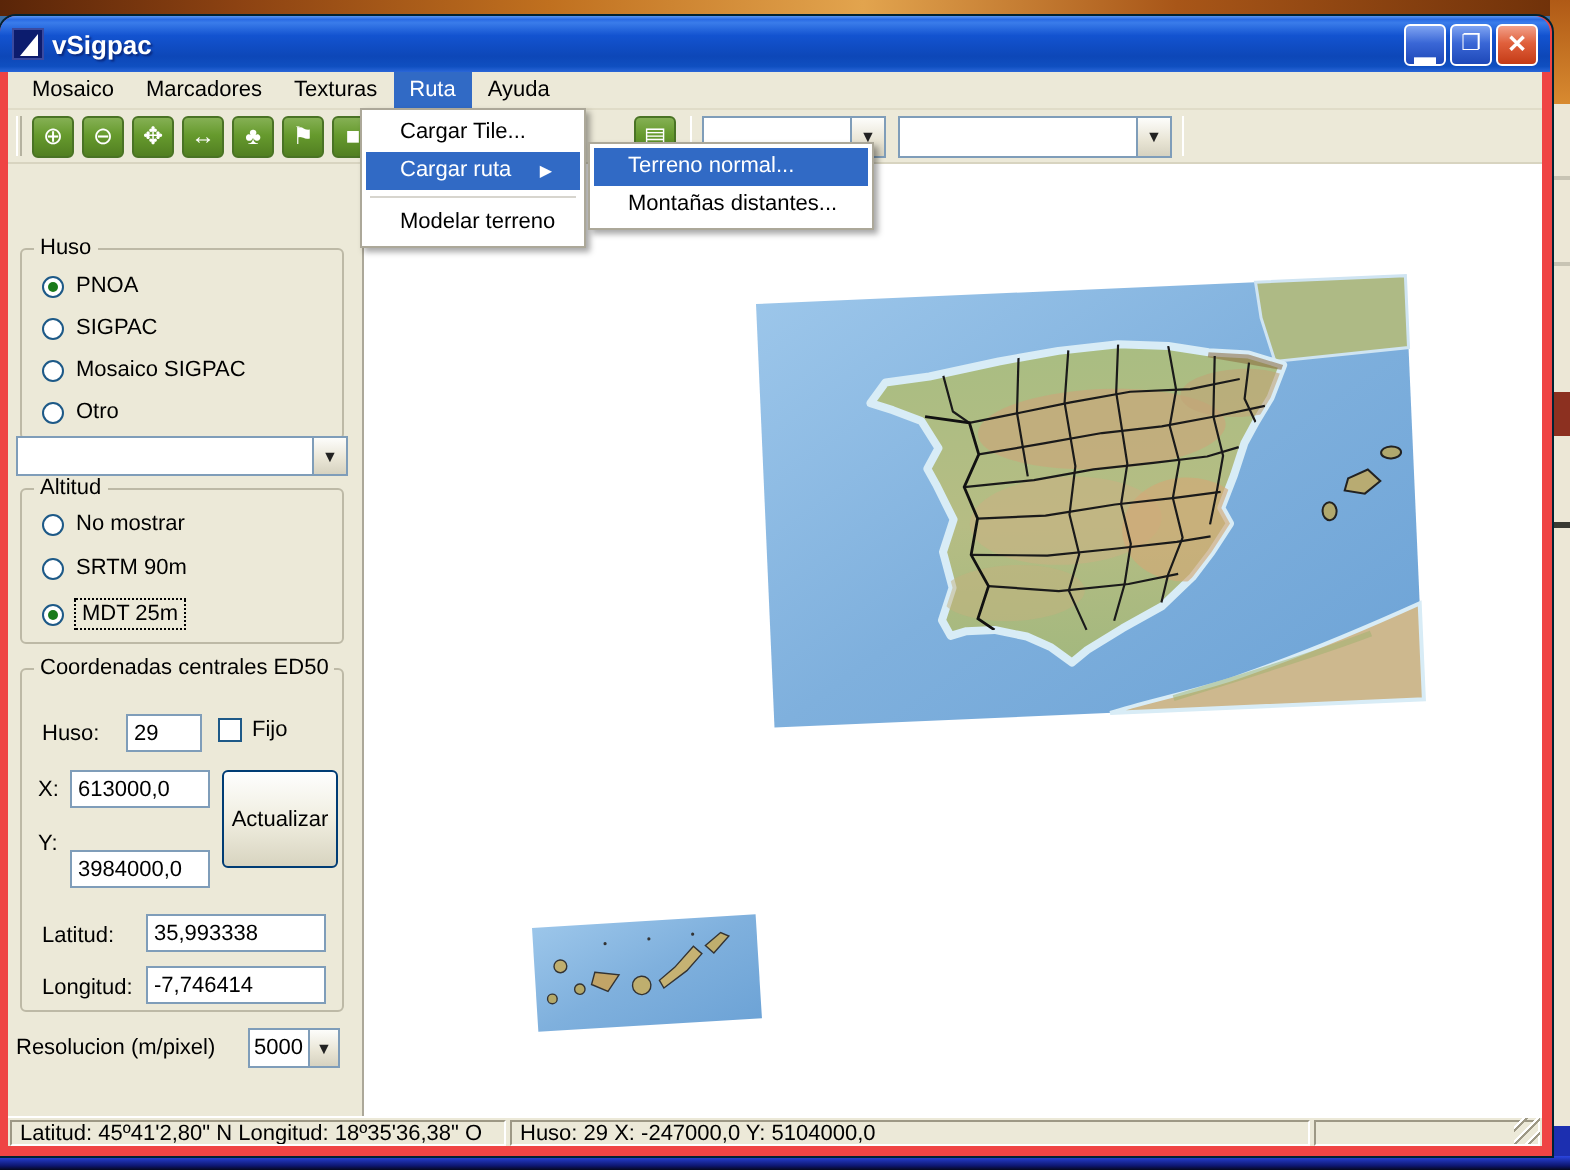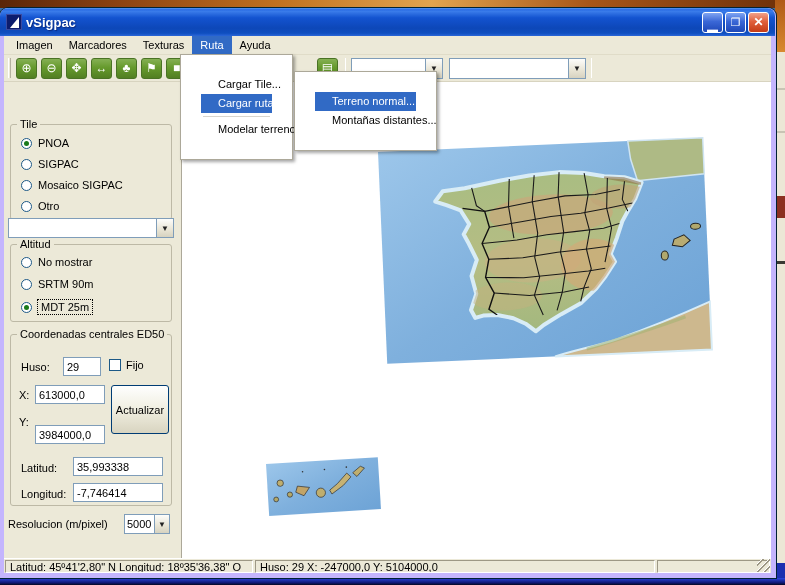--- a/index.html
+++ b/index.html
@@ -14,21 +14,21 @@
   #desktop-right .dr-orange { left:0; top:0; width:10px; height:52px; background:linear-gradient(#b05a16,#d88a30); position:absolute; }
   #desktop-right .dr-line1 { left:0; top:88px; width:10px; height:2px; background:#c8c4b4; position:absolute; }
   #desktop-right .dr-line2 { left:0; top:131px; width:10px; height:2px; background:#c8c4b4; position:absolute; }
   #desktop-right .dr-red { left:0; top:196px; width:10px; height:22px; background:#8c3020; position:absolute; }
   #desktop-right .dr-dark { left:0; top:261px; width:10px; height:3px; background:#3a3a34; position:absolute; }
   #desktop-right .dr-blue { left:0; top:563px; width:10px; height:22px; background:#1c2fb0; position:absolute; }
   #desktop-bottom { left:0; top:578px; width:785px; height:7px;
     background:linear-gradient(#2b46e0,#0d1670 70%,#05081f); }
 
   
-  #window { left:0; top:8px; width:776px; height:570px; background:#c4b5fd;
+  #window { left:0; top:8px; width:776px; height:570px; background:#ef4444;
     border-radius:8px 8px 0 0; box-shadow:0 0 0 1px #023; }
   #titlebar { left:0; top:0; width:775px; height:28px; border-radius:8px 8px 0 0;
     background:linear-gradient(180deg,#5a96f2 0%,#2a6be4 6%,#3a7cea 12%,#1353d0 35%,#0d47b8 72%,#0f4fc0 90%,#2a66d8 100%);
     display:flex; align-items:center; padding:0 6px; }
   #app-icon { width:16px; height:16px; background:#0c1c6e; border:1px solid #3a4aa0; margin-right:4px; position:relative; flex:none; }
   #app-icon:before { content:""; position:absolute; left:3px; top:2px; border-left:9px solid transparent; border-bottom:11px solid #fff; }
   #title-text { color:#fff; font-weight:bold; font-size:13px; text-shadow:1px 1px 1px #0a2a80; flex:1; }
   .winbtn { width:21px; height:21px; border:1px solid #fff; border-radius:3px; margin-left:2px;
     color:#fff; font-size:11px; line-height:19px; text-align:center; flex:none;
     background:linear-gradient(#7fa4f2,#3a67d6 45%,#1e48b8); }
@@ -70,21 +70,21 @@
   
   #map-area { left:178px; top:46px; width:589px; height:476px; background:#fff; overflow:hidden; }
 
   
   #statusbar { left:0; top:522px; width:767px; height:15px; background:#ece9d8; display:flex; border-top:1px solid #fff; }
   .sb-panel { height:13px; margin:1px 1px 0 1px; border:1px solid; border-color:#9d9885 #fff #fff #9d9885; padding:0 4px; line-height:12px; white-space:nowrap; overflow:hidden; font-size:11px; }
   #sb-grip { position:absolute; right:1px; bottom:1px; width:13px; height:13px;
     background:repeating-linear-gradient(135deg, transparent 0 3px, #fff 3px 4px, #9d9885 4px 5px); }
 
   
-  .dropdown { position:absolute; background:#fff; border:1px solid #aca899; box-shadow:2px 2px 3px rgba(0,0,0,.35); z-index:50; padding:20px; }
+  .dropdown { position:absolute; background:#fff; border:1px solid #aca899; box-shadow:2px 2px 3px rgba(0,0,0,.35); z-index:50; padding:2px; }
   .dd-item { height:19px; line-height:19px; padding:0 14px 0 17px; color:#000; display:flex; align-items:center; white-space:nowrap; }
   .dd-item .dd-label { flex:1; }
   .dd-item.hl { background:#316ac5; color:#fff; }
   .dd-sep { height:1px; background:#d7d5ce; margin:3px 2px; }
   .dd-arrow { font-size:8px; margin-left:8px; }
 </style>
 </head>
 <body>
 
 <div class="abs" id="desktop-top"></div>
@@ -106,21 +106,21 @@
     <div class="winbtn min">
         <span>▬</span>
       </div>
     <div class="winbtn"><span>❐</span></div>
     <div class="winbtn close"><span>✕</span></div>
   </div>
 
   <div class="abs" id="window-body">
 
     <div class="abs" id="menubar">
-      <div class="menu-item">Imagen</div>
+      <div class="menu-item">Mosaico</div>
       <div class="menu-item">Marcadores</div>
       <div class="menu-item">Texturas</div>
       <div class="menu-item active">Ruta</div>
       <div class="menu-item">Ayuda</div>
     </div>
 
     <div class="abs" id="toolbar">
       <div class="tb-grip"></div>
       <div class="tb-btn"><span>⊕</span></div>
       <div class="tb-btn"><span>⊖</span></div>
@@ -139,21 +139,21 @@
       <div class="tb-combo" style="width:137px; margin-left:6px">
         <span class="val"></span>
         <span class="combo-arrow">▼</span>
       </div>
       <div class="tb-sep"></div>
     </div>
 
     <div class="abs" id="sidebar">
 
       <div class="groupbox" style="left:6px; top:42px; width:162px; height:96px;">
-        <span class="legend">Tile</span>
+        <span class="legend">Huso</span>
         <div class="radio-row" style="left:10px; top:12px;">
           <span class="radio sel"></span>
           <span>PNOA</span>
         </div>
         <div class="radio-row" style="left:10px; top:33px;">
           <span class="radio"></span>
           <span>SIGPAC</span>
         </div>
         <div class="radio-row" style="left:10px; top:54px;">
           <span class="radio"></span>

